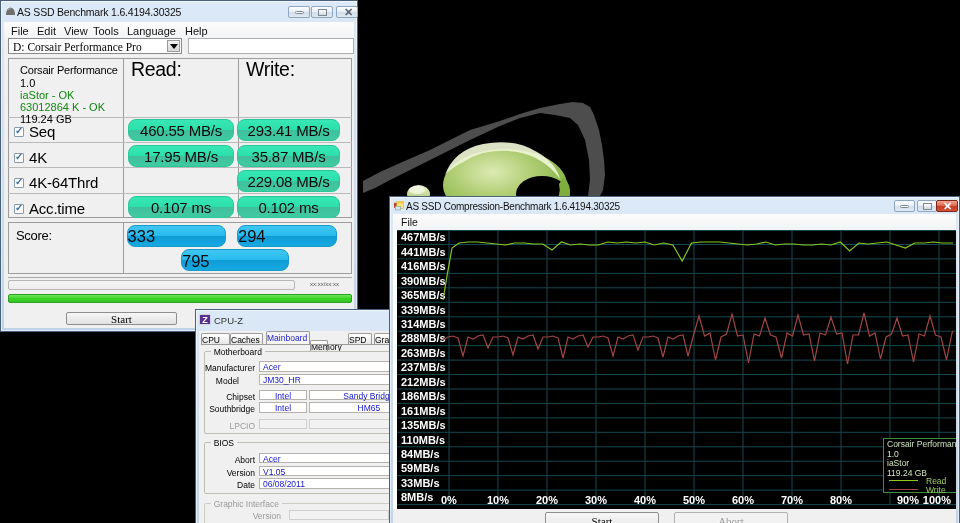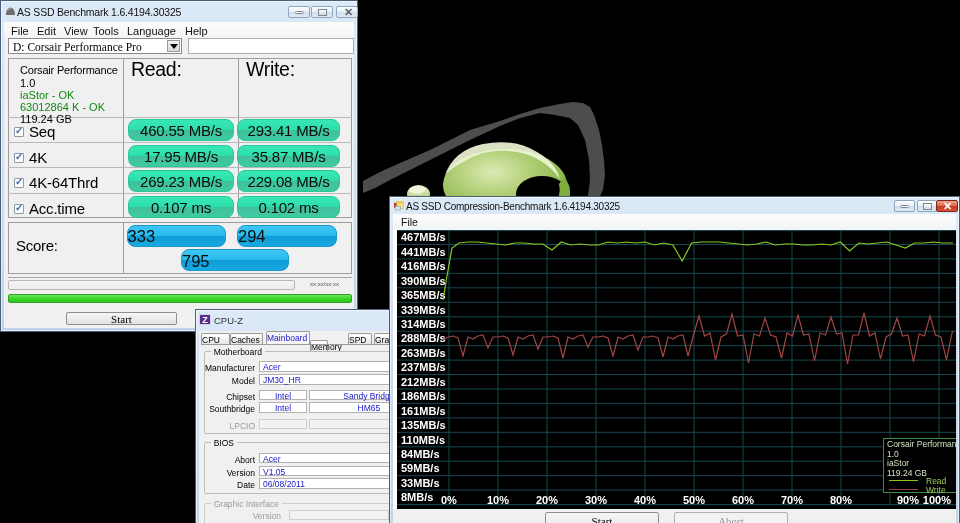--- a/index.html
+++ b/index.html
@@ -103,29 +103,28 @@
       <div class="cb" style="left:10px;top:105px"></div>
       <div class="cell-l" style="left:25px;top:101px">Seq</div>
       <div class="gpill" style="left:124px;top:97px;width:106px;height:22px;padding-top:2px">460.55 MB/s</div>
       <div class="gpill" style="left:233px;top:97px;width:103px;height:22px;padding-top:2px">293.41 MB/s</div>
       <div class="cb" style="left:10px;top:131px"></div>
       <div class="cell-l" style="left:25px;top:127px">4K</div>
       <div class="gpill" style="left:124px;top:123px;width:106px;height:22px;padding-top:2px">17.95 MB/s</div>
       <div class="gpill" style="left:233px;top:123px;width:103px;height:22px;padding-top:2px">35.87 MB/s</div>
       <div class="cb" style="left:10px;top:156px"></div>
       <div class="cell-l" style="left:25px;top:152px">4K-64Thrd</div>
-      <div class="gpill" style="left:124px;top:148px;width:106px;height:22px;padding-top:2px">269.23 MB/s</div>
       <div class="gpill" style="left:233px;top:148px;width:103px;height:22px;padding-top:2px">229.08 MB/s</div>
       <div class="cb" style="left:10px;top:182px"></div>
       <div class="cell-l" style="left:25px;top:178px">Acc.time</div>
       <div class="gpill" style="left:124px;top:174px;width:106px;height:22px;padding-top:2px">0.107 ms</div>
       <div class="gpill" style="left:233px;top:174px;width:103px;height:22px;padding-top:2px">0.102 ms</div>
       <div class="abs" style="left:4px;top:200px;width:344px;height:52px;border:1px solid #9c9c9c"></div>
       <div class="abs" style="left:119px;top:200px;width:1px;height:52px;background:#9c9c9c"></div>
-      <div class="abs" style="left:12px;top:215px;font-size:15px;letter-spacing:-0.3px">Score:</div>
+      <div class="abs" style="left:12px;top:206px;font-size:13px;letter-spacing:-0.3px">Score:</div>
       <div class="bpill" style="left:122.6px;top:203.2px;width:99.4px;height:21.4px;padding-top:1px">333</div>
       <div class="bpill" style="left:233px;top:203.2px;width:100px;height:21.4px;padding-top:1px">294</div>
       <div class="bpill" style="left:177px;top:226.5px;width:107.6px;height:22.5px;padding-top:2px">795</div>
       <div class="abs" style="left:4px;top:255px;width:344px;height:1px;background:#a8a8a8"></div>
       <div class="abs" style="left:4px;top:258px;width:287px;height:10px;border:1px solid #b6b6b6;border-radius:2px;background:linear-gradient(#f4f4f4,#ededed)"></div>
       <div class="abs" style="left:306px;top:259px;font-size:6px;color:#555">xx:xx/xx:xx</div>
       <div class="abs" style="left:4px;top:272px;width:344px;height:9px;border:1px solid #2f9c23;border-radius:2px;background:linear-gradient(#6fe95c,#3fd62b 45%,#2fc81e)"></div>
       <div class="abs" style="left:62px;top:290px;width:111px;height:13px;border:1px solid #8e8e8e;border-radius:2px;background:linear-gradient(#f6f6f6,#e2e2e2);text-align:center;font-size:11px;font-family:'Liberation Serif',serif">Start</div>
     </div>
   </div>
@@ -138,21 +137,21 @@
       <div class="tab" style="left:67px;width:44px;top:0;height:13px;color:#2222cc;background:#f4f4f4;z-index:3">Mainboard</div>
       <div class="tab" style="left:111px;width:18px;top:9px;height:11px">Memory</div>
       <div class="tab" style="left:149px;width:24px;top:2px;height:11px">SPD</div>
       <div class="tab" style="left:175px;width:34px;top:2px;height:11px">Graphics</div>
       <div class="abs" style="left:2px;top:12.6px;right:0;height:1px;background:#9b9b9b;z-index:1"></div>
       <div class="grp" style="left:4.7px;top:20.3px;width:250px;height:83px">
         <b style="font-size:8.5px;top:-5px">Motherboard</b>
       </div>
       <div class="lbl" style="left:0;top:32px;width:56px;text-align:right;font-size:8.5px;color:#000">Manufacturer</div>
       <div class="fld" style="left:60px;top:30px;width:187px;height:10.5px;padding-left:3px;font-size:8.5px;line-height:8.5px">Acer</div>
-      <div class="lbl" style="left:0;top:45.3px;width:56px;text-align:right;font-size:8.5px;color:#000">Model</div>
+      <div class="lbl" style="left:0;top:45.3px;width:40px;text-align:right;font-size:8.5px;color:#000">Model</div>
       <div class="fld" style="left:60px;top:43.3px;width:187px;height:10.5px;padding-left:3px;font-size:8.5px;line-height:8.5px">JM30_HR</div>
       <div class="lbl" style="left:0;top:60.5px;width:56px;text-align:right;font-size:8.5px;color:#000">Chipset</div>
       <div class="fld" style="left:60px;top:58.5px;width:48px;height:10.5px;text-align:center;font-size:8.5px;line-height:8.5px">Intel</div>
       <div class="fld" style="left:110.4px;top:58.5px;width:119px;height:10.5px;text-align:center;font-size:8.5px;line-height:8.5px">Sandy Bridge</div>
       <div class="lbl" style="left:0;top:73.1px;width:56px;text-align:right;font-size:8.5px;color:#000">Southbridge</div>
       <div class="fld" style="left:60px;top:71.1px;width:48px;height:10.5px;text-align:center;font-size:8.5px;line-height:8.5px">Intel</div>
       <div class="fld" style="left:110.4px;top:71.1px;width:119px;height:10.5px;text-align:center;font-size:8.5px;line-height:8.5px">HM65</div>
       <div class="lbl" style="left:0;top:89.8px;width:56px;text-align:right;font-size:8.5px;color:#9a9a9a">LPCIO</div>
       <div class="fld" style="left:60px;top:87.8px;width:48px;height:10.5px;border-color:#cfcfcf;background:#f2f2f2"></div>
       <div class="fld" style="left:110.4px;top:87.8px;width:119px;height:10.5px;border-color:#cfcfcf;background:#f2f2f2"></div>

